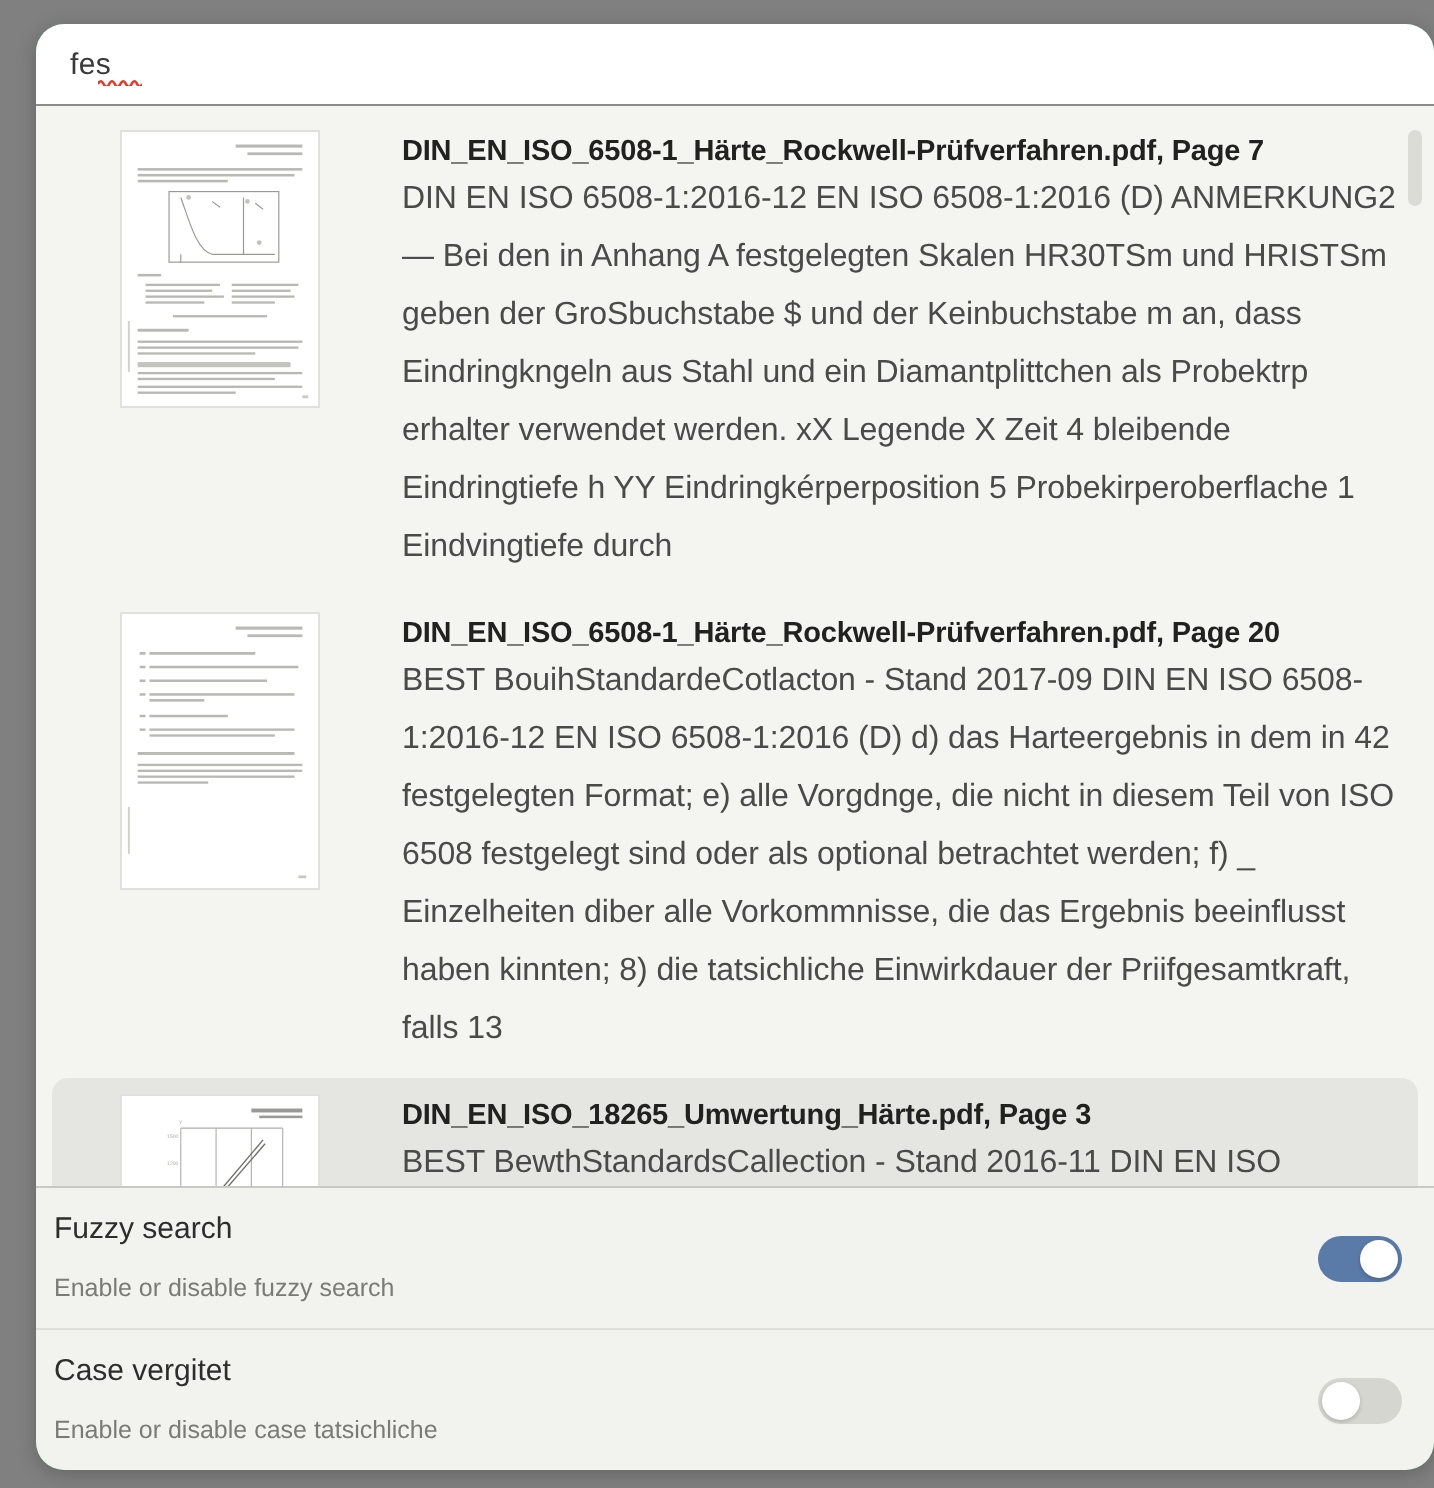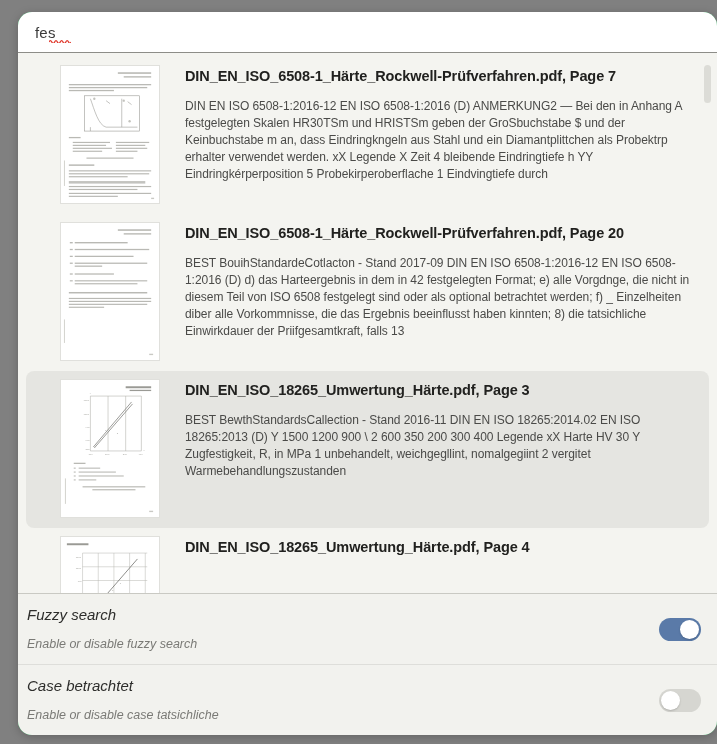--- a/index.html
+++ b/index.html
@@ -65,21 +65,21 @@
     padding-top: 4px;
   }
   #results-inner {
     position: absolute;
     left: 0; right: 0; top: 0;
     padding: 4px 8px 0 8px;
   }
 
   .result {
     display: flex;
-    gap: 0px;
+    gap: 16px;
     padding: 8px 10px 10px 34px;
     border-radius: 8px;
     align-items: flex-start;
   }
   .result.selected {
     background: #e5e5e1;
   }
 
   .thumb {
     flex: 0 0 auto;
@@ -100,23 +100,22 @@
   }
   .result-title {
     font-size: 14.5px;
     font-weight: bold;
     color: #21211f;
     line-height: 18px;
     letter-spacing: -0.1px;
     white-space: nowrap;
   }
   .result-snippet {
-    margin-top: 13px;
-    font-size: 12px;
-    line-height: 17px;
+    font-size: 16px;
+    line-height: 29px;
     color: #4a4a48;
     letter-spacing: -0.05px;
   }
 
   
   #scrollbar-track {
     position: absolute;
     right: 3px; top: 4px;
     width: 8px;
     bottom: 4px;
@@ -138,21 +137,21 @@
     background: #f2f2ee;
     border-top: 1px solid #c9c9c3;
   }
   .setting-row {
     display: flex;
     align-items: center;
     padding: 11px 16px 11px 9px;
     min-height: 59px;
   }
   .setting-row + .setting-row { border-top: 1px solid #dededa; }
-  .setting-text { flex: 1 1 auto; min-width: 0; font-style: italic; }
+  .setting-text { flex: 1 1 auto; min-width: 0; }
   .setting-label {
     font-size: 15px;
     color: #2d2d2b;
     line-height: 19px;
   }
   .setting-desc {
     font-size: 12.5px;
     color: #7a7a76;
     line-height: 17px;
     margin-top: 12px;
@@ -411,21 +410,21 @@
         <div class="setting-text">
           <div class="setting-label">Fuzzy search</div>
           <div class="setting-desc">Enable or disable fuzzy search</div>
         </div>
         <div class="toggle on">
           <div class="knob"></div>
         </div>
       </div>
       <div class="setting-row">
         <div class="setting-text">
-          <div class="setting-label">Case betrachtet</div>
+          <div class="setting-label">Case vergitet</div>
           <div class="setting-desc">Enable or disable case tatsichliche</div>
         </div>
         <div class="toggle">
           <div class="knob"></div>
         </div>
       </div>
     </div>
 
 </div>
 

